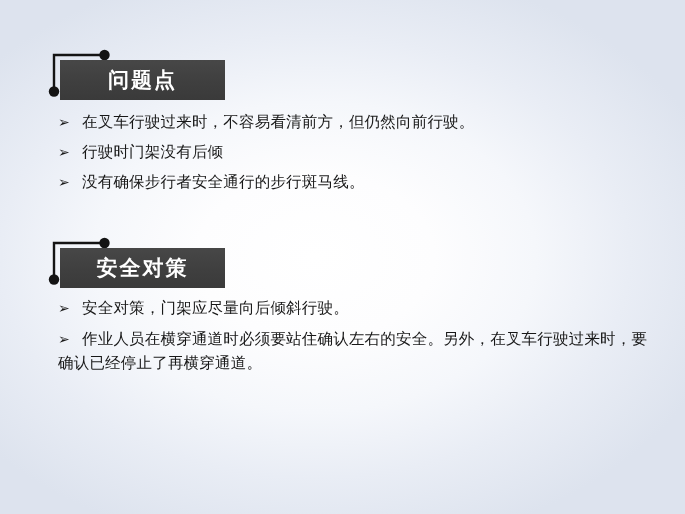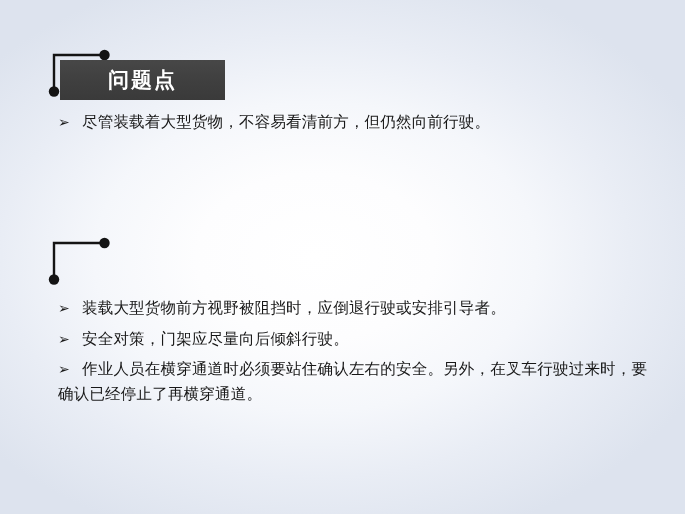--- a/index.html
+++ b/index.html
@@ -119,40 +119,46 @@
         <circle cx="59.5" cy="9" r="5.2" fill="#141414"></circle>
         <circle cx="9" cy="45.5" r="5.2" fill="#141414"></circle>
       </svg>
       <div class="head-box">
         <span class="head-text">问题点</span>
       </div>
     </div>
 
     <div class="bullets" id="bullets-problem">
       <div class="bullet">
-        <span class="mark">➢</span><span class="txt">尽管装载着大型货物，不容易看清前方，但仍然向前行驶。</span>
+        <span class="mark">➢</span><span class="txt">在叉车行驶过来时，不容易看清前方，但仍然向前行驶。</span>
+      </div>
+      <div class="bullet">
+        <span class="mark">➢</span><span class="txt">行驶时门架没有后倾</span>
+      </div>
+      <div class="bullet">
+        <span class="mark">➢</span><span class="txt">没有确保步行者安全通行的步行斑马线。</span>
       </div>
     </div>
 
   </div>
 
   <div class="section" id="section-measure">
 
     <div class="head-wrap">
       <svg class="bracket" viewBox="0 0 68 52">
         <polyline points="59,9 9,9 9,45" fill="none" stroke="#141414" stroke-width="2.4"></polyline>
         <circle cx="59.5" cy="9" r="5.2" fill="#141414"></circle>
         <circle cx="9" cy="45.5" r="5.2" fill="#141414"></circle>
       </svg>
+      <div class="head-box">
+        <span class="head-text">安全对策</span>
+      </div>
     </div>
 
     <div class="bullets" id="bullets-measure">
-      <div class="bullet">
-        <span class="mark">➢</span><span class="txt">装载大型货物前方视野被阻挡时，应倒退行驶或安排引导者。</span>
-      </div>
       <div class="bullet">
         <span class="mark">➢</span><span class="txt">安全对策，门架应尽量向后倾斜行驶。</span>
       </div>
       <div class="bullet">
         <span class="mark">➢</span><span class="txt">作业人员在横穿通道时必须要站住确认左右的安全。另外，在叉车行驶过来时，要确认已经停止了再横穿通道。</span>
       </div>
     </div>
 
   </div>
 

